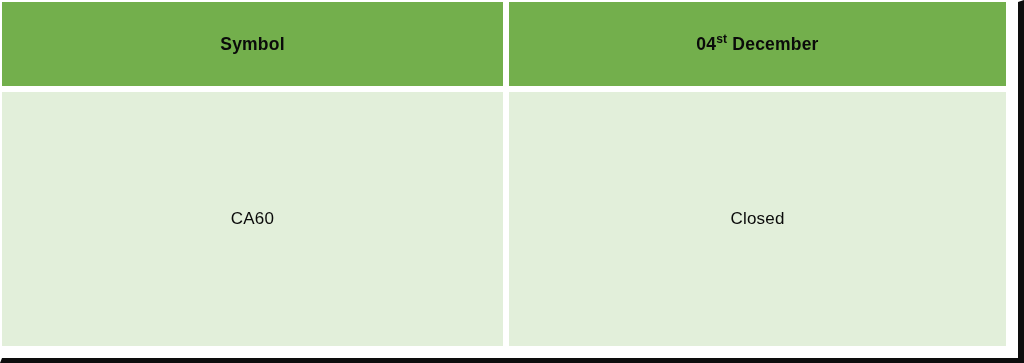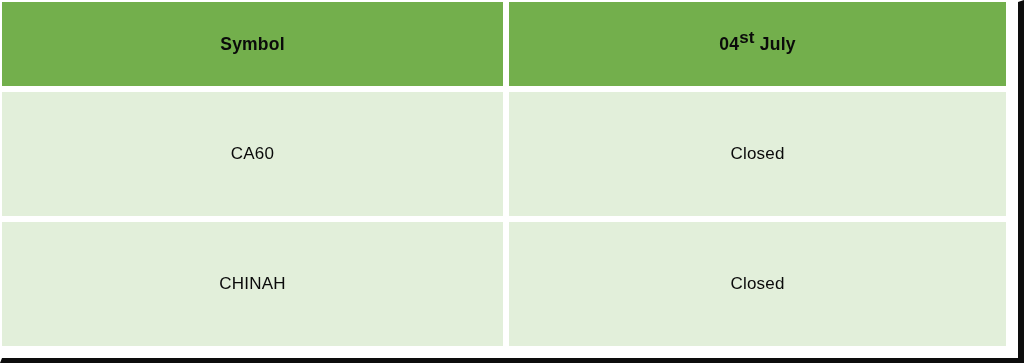--- a/index.html
+++ b/index.html
@@ -62,21 +62,21 @@
   
   #schedule-table tbody td {
     background: #E2EFDA;
     height: 84px;
     font-size: 17px;
     font-weight: normal;
     letter-spacing: 0.2px;
   }
 
   .ordinal-suffix {
-    font-size: 17px;
+    font-size: 12px;
     vertical-align: super;
     line-height: 0;
     font-weight: bold;
   }
 
   .cell-text {
     display: inline-block;
   }
 </style>
 </head>
@@ -87,36 +87,28 @@
     <colgroup>
       <col class="col-symbol">
       <col class="col-date">
     </colgroup>
     <thead>
       <tr>
         <th>
           <span class="cell-text">Symbol</span>
         </th>
         <th>
-          <span class="cell-text"><span>04</span><span class="ordinal-suffix">st</span><span> July</span></span>
+          <span class="cell-text"><span>04</span><span class="ordinal-suffix">st</span><span> December</span></span>
         </th>
       </tr>
     </thead>
     <tbody>
       <tr>
         <td>
           <span class="cell-text">CA60</span>
         </td>
         <td>
           <span class="cell-text">Closed</span>
         </td>
       </tr>
-      <tr>
-        <td>
-          <span class="cell-text">CHINAH</span>
-        </td>
-        <td>
-          <span class="cell-text">Closed</span>
-        </td>
-      </tr>
     </tbody>
   </table>
 </div>
 
 </body></html>

